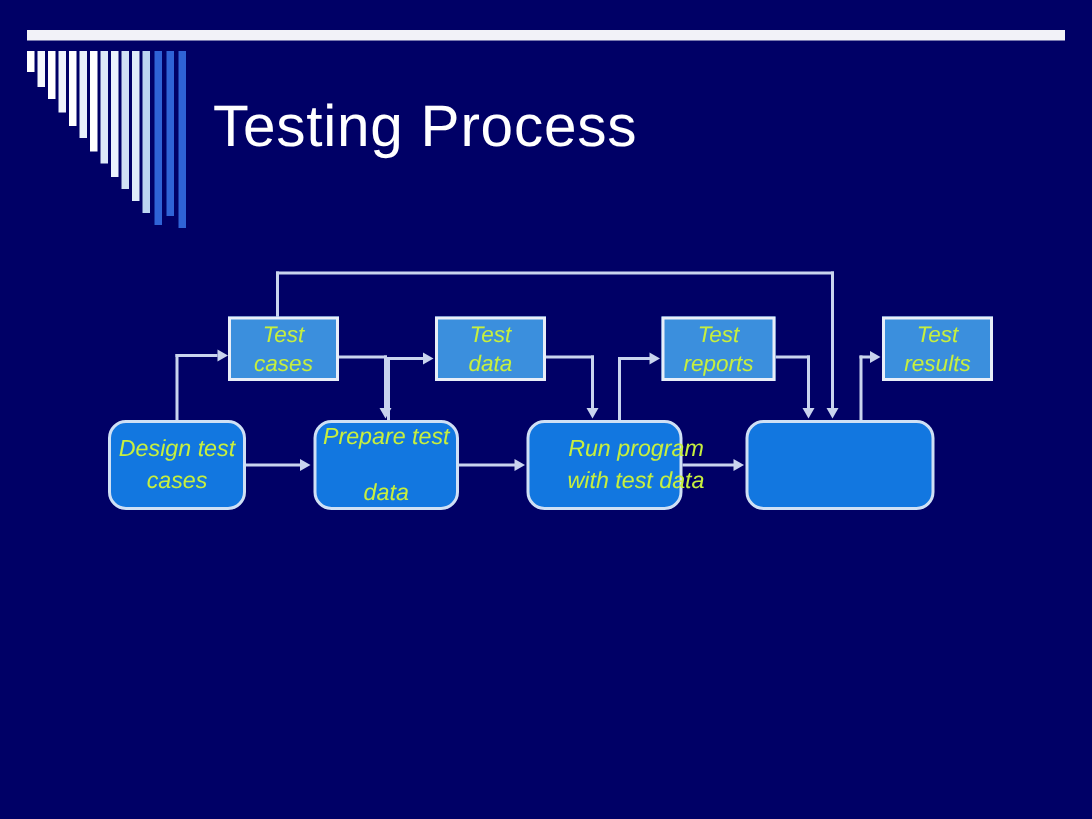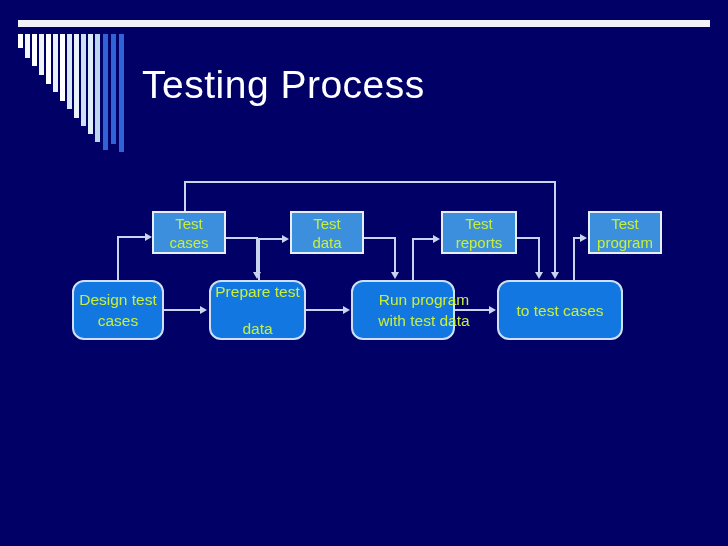--- a/index.html
+++ b/index.html
@@ -59,20 +59,21 @@
     box-sizing:border-box;
     display:flex;
     flex-direction:column;
     align-items:center;
     justify-content:center;
     color:#c7ef3e;
     font-size:15px;
     line-height:19px;
     text-align:right;
     white-space:nowrap;
+    font-style:italic;
   }
   .node.rect{
     background:#3b8fdd;
     border:2px solid #e8eef8;
   }
   .node.round{
     background:#1277e0;
     border:2px solid #cfe0f5;
     border-radius:12px;
     font-size:15.5px;
@@ -181,32 +182,31 @@
       <div class="node rect" style="left: 290px; top: 211px; width: 74px; height: 43px;">
         <span class="ln">Test</span>
         <span class="ln">data</span>
       </div>
       <div class="node rect" style="left: 441px; top: 211px; width: 76px; height: 43px;">
         <span class="ln">Test</span>
         <span class="ln">reports</span>
       </div>
       <div class="node rect" style="left: 588px; top: 211px; width: 74px; height: 43px;">
         <span class="ln">Test</span>
-        <span class="ln">program</span>
+        <span class="ln">results</span>
       </div>
       <div class="node round" style="left: 72px; top: 280px; width: 92px; height: 60px;">
         <span class="ln">Design test</span>
         <span class="ln">cases</span>
       </div>
       <div class="node round" style="left: 209px; top: 280px; width: 97px; height: 60px; gap: 16px;">
         <span class="ln">Prepare test</span>
         <span class="ln">data</span>
       </div>
       <div class="node round" style="left: 351px; top: 280px; width: 104px; height: 60px; padding-left: 42px;">
         <span class="ln">Run program</span>
         <span class="ln">with test data</span>
       </div>
       <div class="node round" style="left: 497px; top: 280px; width: 126px; height: 60px;">
-        <span class="ln">to test cases</span>
       </div>
     </div>
 
 </div>
 
 </body></html>

